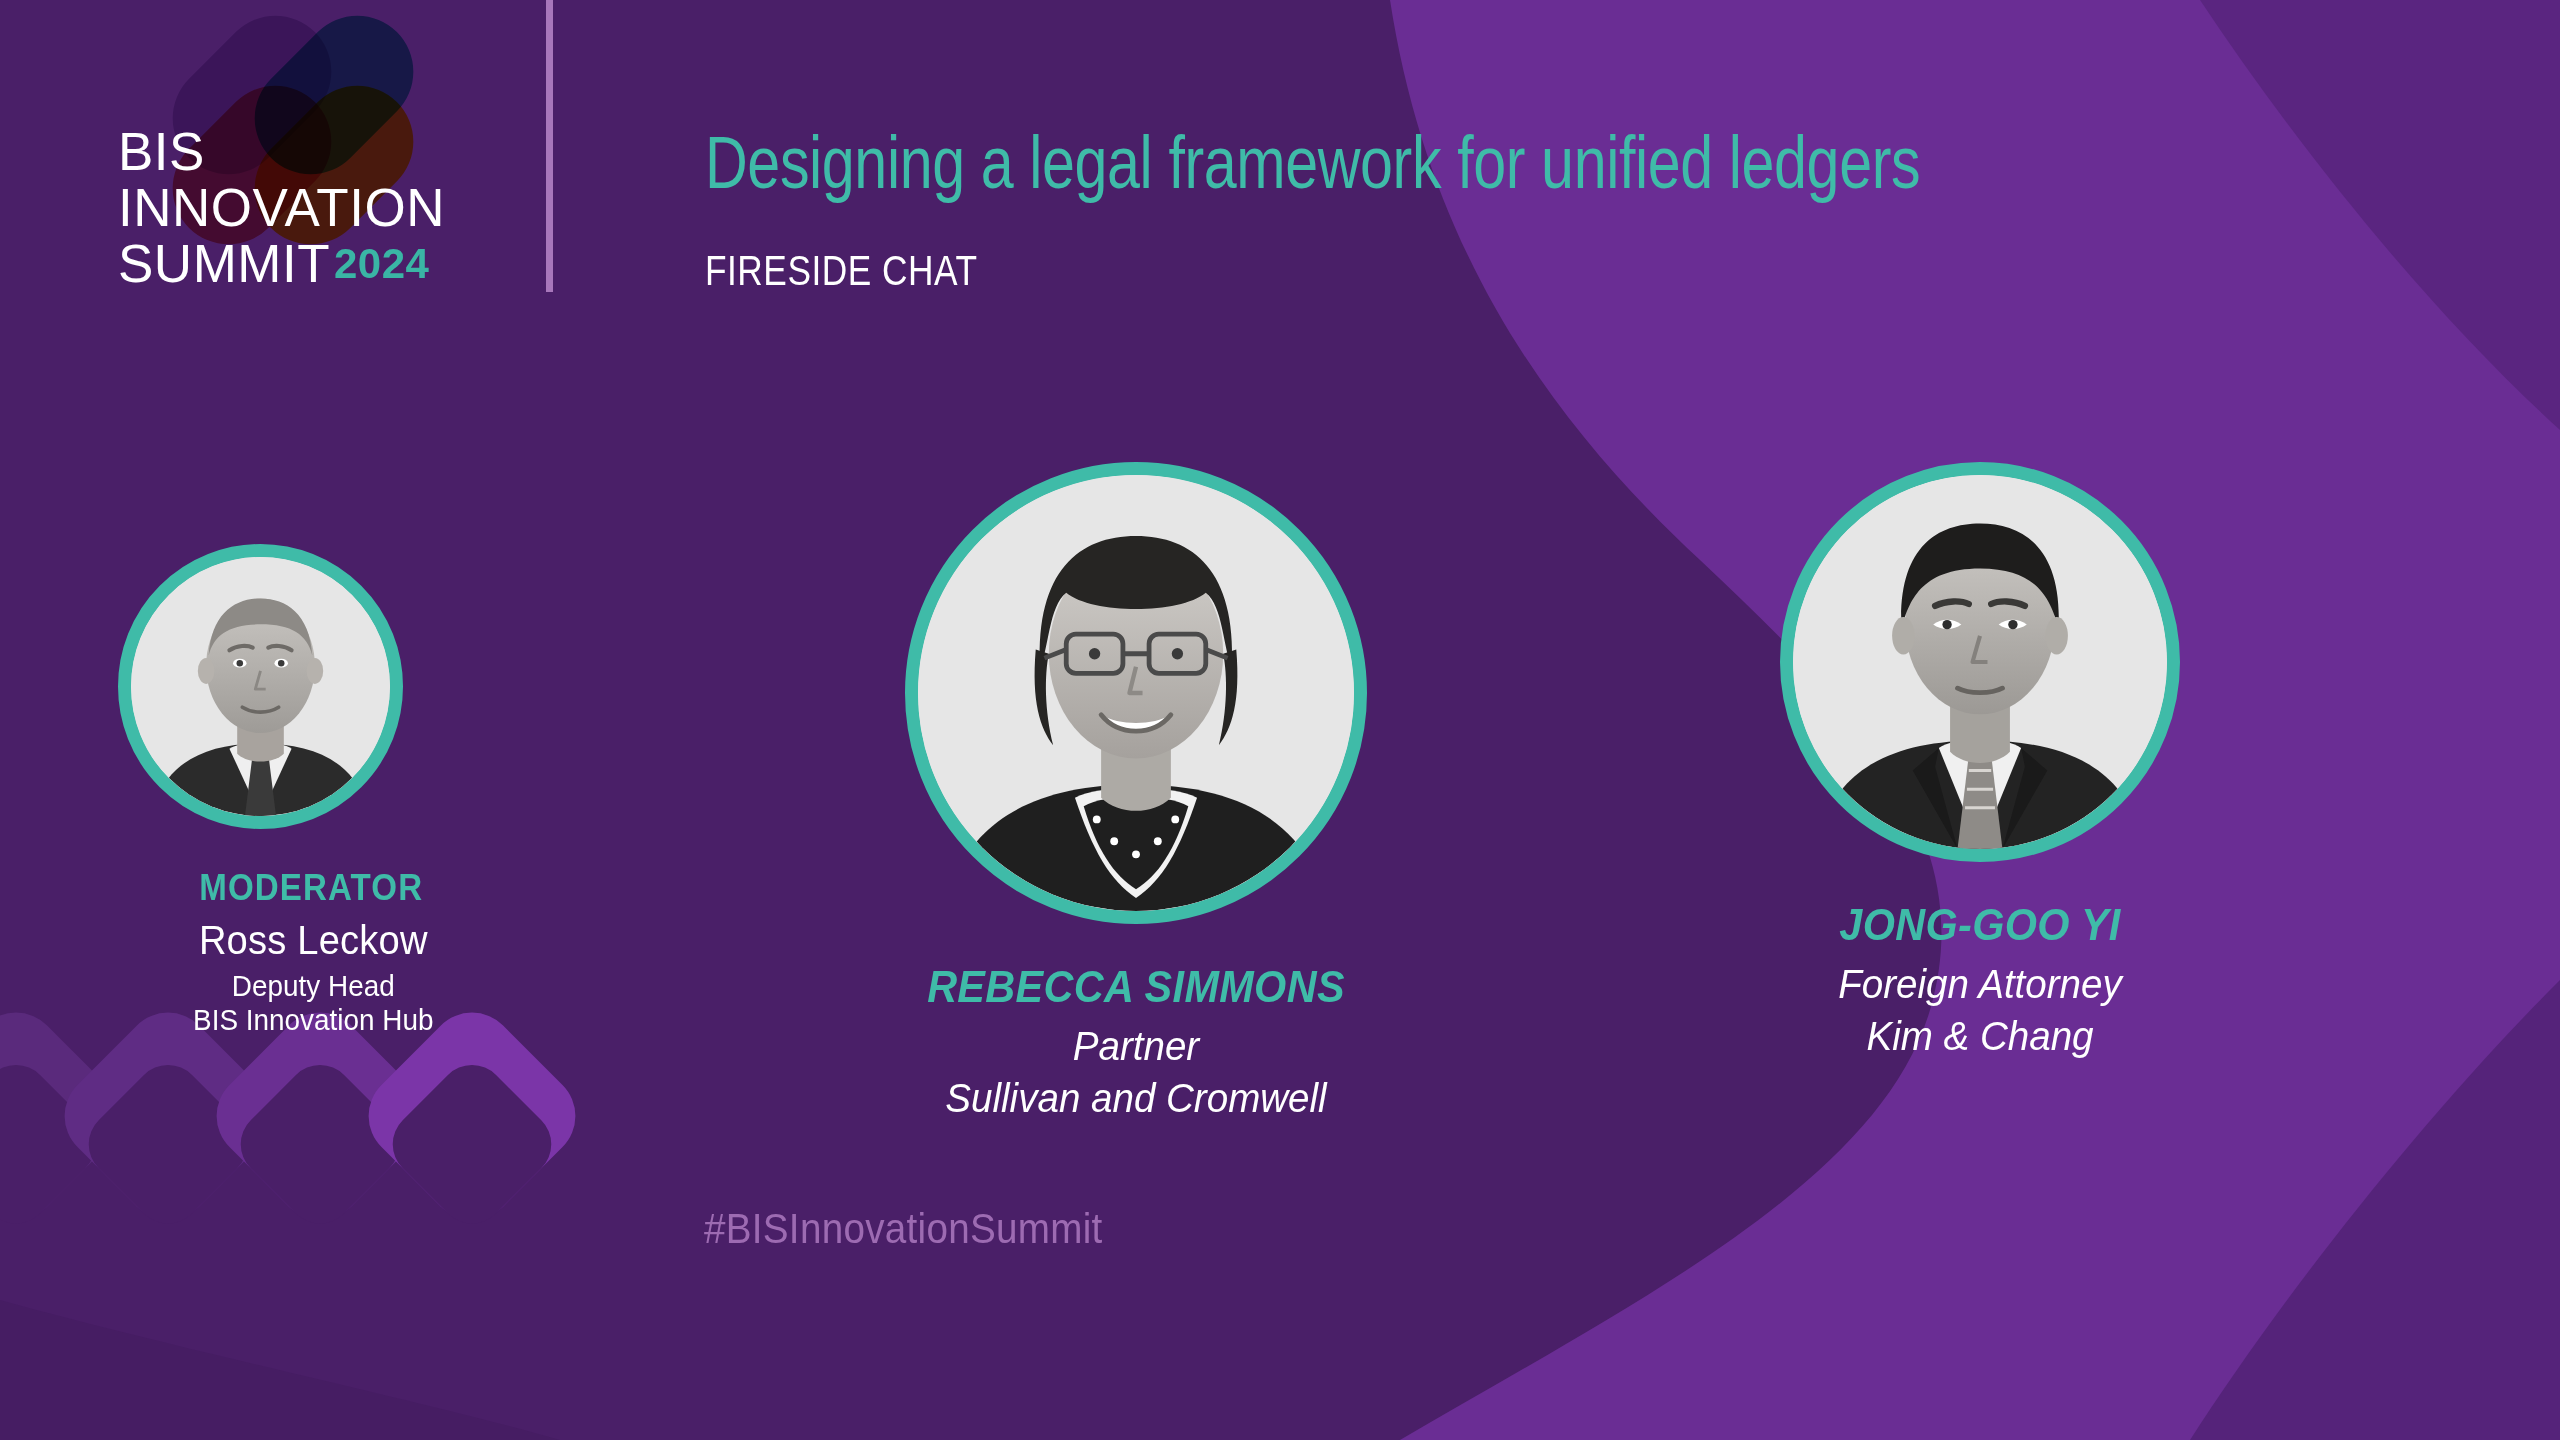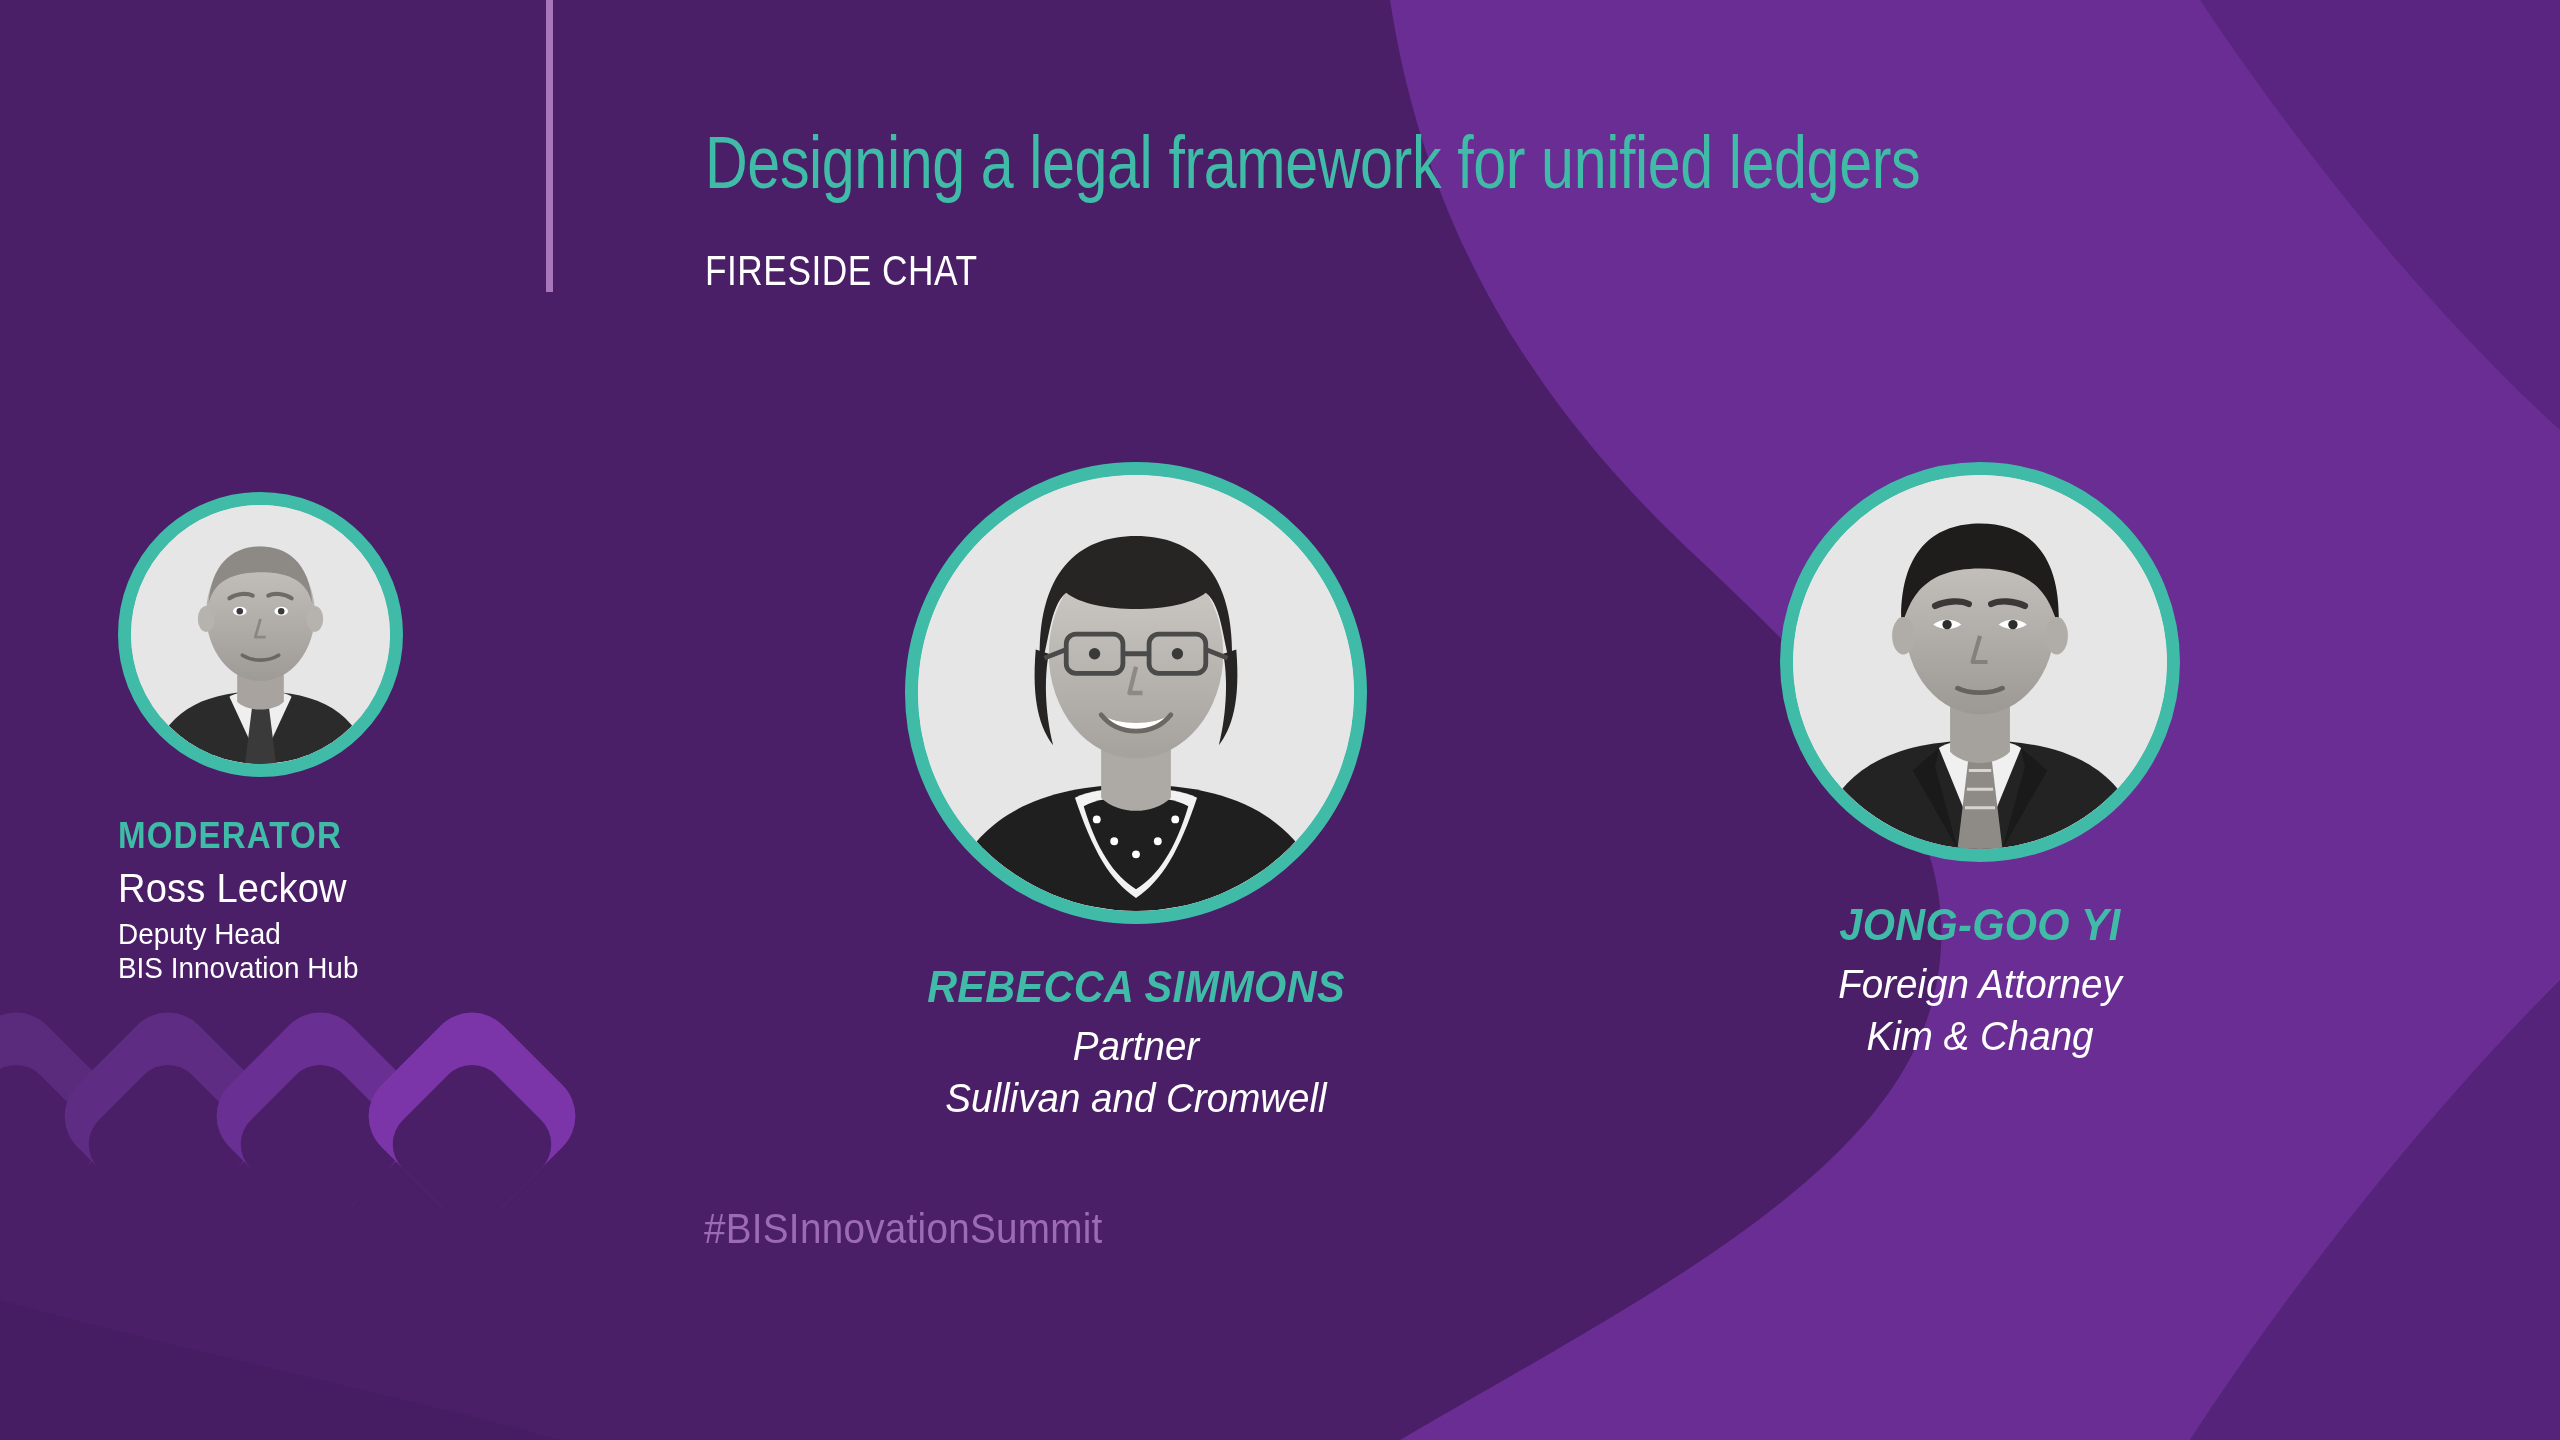--- a/index.html
+++ b/index.html
@@ -142,22 +142,23 @@
     letter-spacing: 0.6px;
     transform: scaleX(0.84);
     transform-origin: left top;
     white-space: nowrap;
   }
 
   
   .moderator {
     position: absolute;
     left: 118px;
-    top: 492px;
+    top: 544px;
     width: 420px;
+    text-align: center;
   }
   .mod-portrait {
     width: 285px;
     height: 285px;
     border-radius: 50%;
     background: #e6e6e6;
     border: 13px solid #3fbba8;
     box-sizing: border-box;
     overflow: hidden;
     position: relative;
@@ -297,20 +298,32 @@
     </svg>
   </div>
 
   <div class="chevrons">
     <div class="chev" style="left:0px;background:#5a2a7c;"></div>
     <div class="chev" style="left:152px;background:#5f2c84;"></div>
     <div class="chev" style="left:304px;background:#6a2f92;"></div>
     <div class="chev" style="left:456px;background:#7b35a8;"></div>
   </div>
 
+  <div class="logo">
+    <div class="logo-mark">
+      <div class="petal" style="left:6px;  top:-22px; background:#c6a5d8;"></div>
+      <div class="petal" style="left:88px; top:-22px; background:#3fbba8;"></div>
+      <div class="petal" style="left:6px;  top:48px;  background:#e8486a;"></div>
+      <div class="petal" style="left:88px; top:48px;  background:#fbc40f;"></div>
+    </div>
+    <div class="logo-text">BIS
+INNOVATION
+SUMMIT</div>
+    <div class="logo-year">2024</div>
+  </div>
 
   <div class="divider"></div>
 
   <div class="title">Designing a legal framework for unified ledgers</div>
   <div class="subtitle">FIRESIDE CHAT</div>
 
   <div class="moderator">
     <div class="mod-portrait">
       <svg class="portrait-svg" viewBox="0 0 100 100" xmlns="http://www.w3.org/2000/svg">
         <defs>

